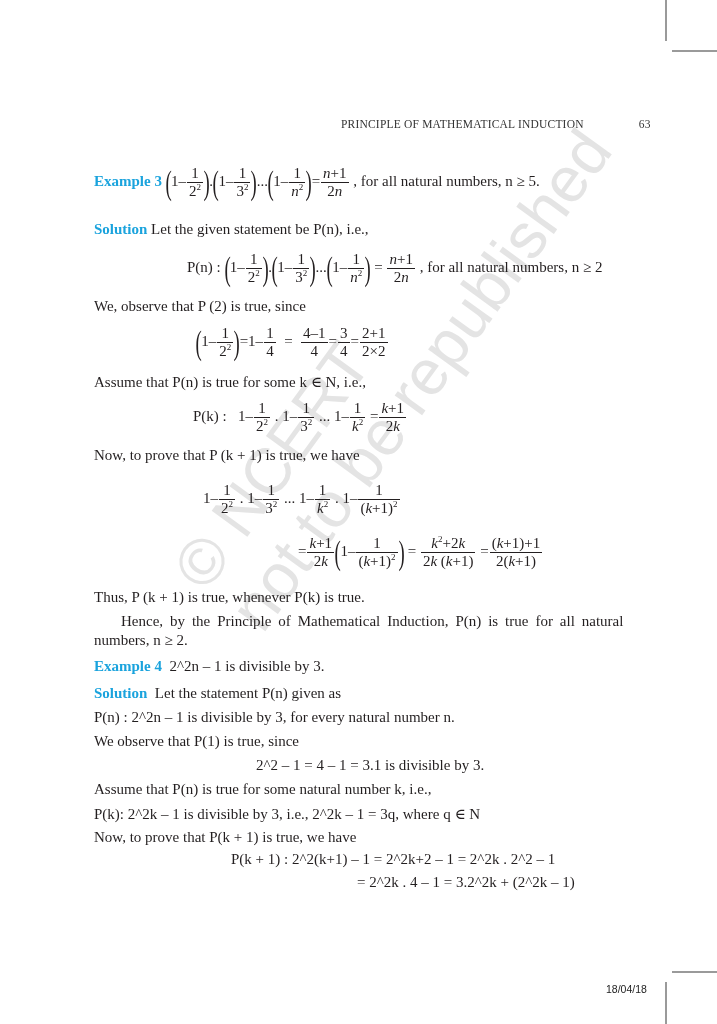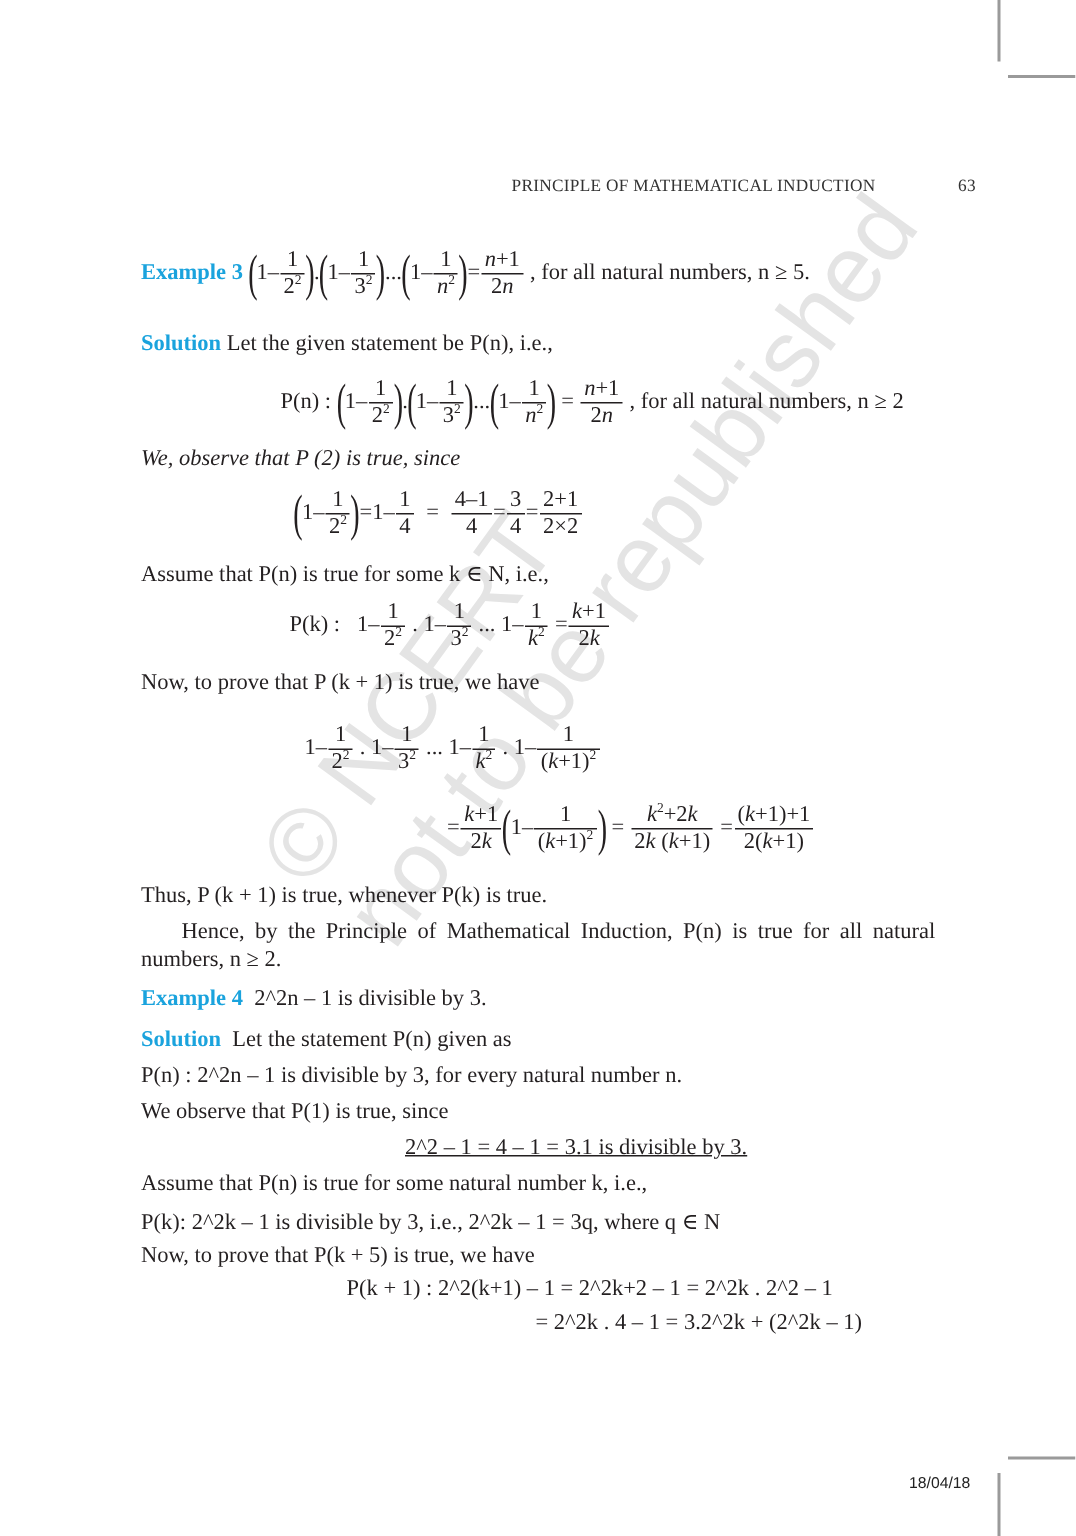--- a/index.html
+++ b/index.html
@@ -49,21 +49,21 @@
   <span class="blue">Solution</span>
   <span>Let the given statement be P(n), i.e.,</span>
 </div>
 
 <div class="abs" style="left:187px;top:251px;">
   <span>P(n) :</span>
   <span class="paren">(</span>1–<span class="frac"><span class="num">1</span><span>2<sup>2</sup></span></span><span class="paren">)</span>.<span class="paren">(</span>1–<span class="frac"><span class="num">1</span><span>3<sup>2</sup></span></span><span class="paren">)</span>...<span class="paren">(</span>1–<span class="frac"><span class="num">1</span><span><i>n</i><sup>2</sup></span></span><span class="paren">)</span> = <span class="frac"><span class="num"><i>n</i>+1</span><span>2<i>n</i></span></span>
   <span>, for all natural numbers, n ≥ 2</span>
 </div>
 
-<div class="abs" style="left:94px;top:298px;font-style:italic;">We, observe that P (2) is true, since</div>
+<div class="abs" style="left:94px;top:298px;">We, observe that P (2) is true, since</div>
 
 <div class="abs" style="left:196px;top:325px;">
   <span class="paren">(</span>1–<span class="frac"><span class="num">1</span><span>2<sup>2</sup></span></span><span class="paren">)</span>=1–<span class="frac"><span class="num">1</span><span>4</span></span> &nbsp;= &nbsp;<span class="frac"><span class="num">4–1</span><span>4</span></span>=<span class="frac"><span class="num">3</span><span>4</span></span>=<span class="frac"><span class="num">2+1</span><span>2×2</span></span>
 </div>
 
 <div class="abs" style="left:94px;top:373px;">Assume that P(n) is true for some k ∈ N, i.e.,</div>
 
 <div class="abs" style="left:193px;top:400px;">
   <span>P(k) :</span>
   &nbsp; 1–<span class="frac"><span class="num">1</span><span>2<sup>2</sup></span></span> . 1–<span class="frac"><span class="num">1</span><span>3<sup>2</sup></span></span> ... 1–<span class="frac"><span class="num">1</span><span><i>k</i><sup>2</sup></span></span> =<span class="frac"><span class="num"><i>k</i>+1</span><span>2<i>k</i></span></span>
@@ -88,20 +88,20 @@
   &nbsp;<span>2^2n – 1 is divisible by 3.</span>
 </div>
 
 <div class="abs" style="left:94px;top:685px;">
   <span class="blue">Solution</span>
   &nbsp;<span>Let the statement P(n) given as</span>
 </div>
 
 <div class="abs" style="left:94px;top:709px;text-align:center;">P(n) : 2^2n – 1 is divisible by 3, for every natural number n.</div>
 <div class="abs" style="left:94px;top:733px;">We observe that P(1) is true, since</div>
-<div class="abs" style="left:270px;top:757px;text-decoration:underline;">2^2 – 1 = 4 – 1 = 3.1 is divisible by 3.</div>
+<div class="abs" style="left:256px;top:757px;">2^2 – 1 = 4 – 1 = 3.1 is divisible by 3.</div>
 <div class="abs" style="left:94px;top:781px;">Assume that P(n) is true for some natural number k, i.e.,</div>
 <div class="abs" style="left:94px;top:805px;">P(k): 2^2k – 1 is divisible by 3, i.e., 2^2k – 1 = 3q, where q ∈ N</div>
-<div class="abs" style="left:94px;top:829px;">Now, to prove that P(k + 5) is true, we have</div>
+<div class="abs" style="left:94px;top:829px;">Now, to prove that P(k + 1) is true, we have</div>
 <div class="abs" style="left:231px;top:851px;">P(k + 1) : 2^2(k+1) – 1 = 2^2k+2 – 1 = 2^2k . 2^2 – 1</div>
 <div class="abs" style="left:357px;top:874px;">= 2^2k . 4 – 1 = 3.2^2k + (2^2k – 1)</div>
 
 <div class="abs footer-date" style="left:606px;top:983px;">18/04/18</div>
 
 </body></html>

